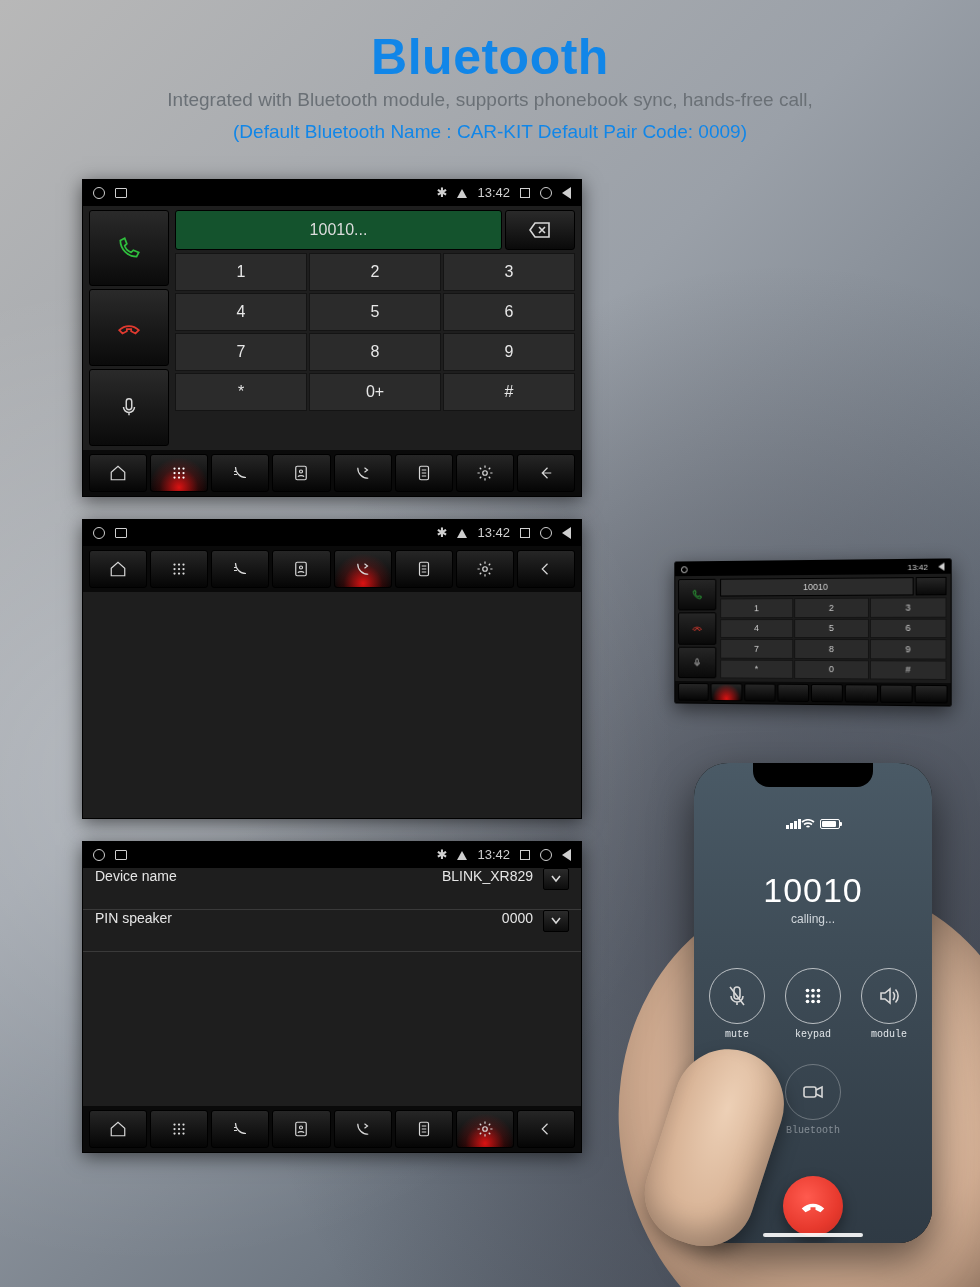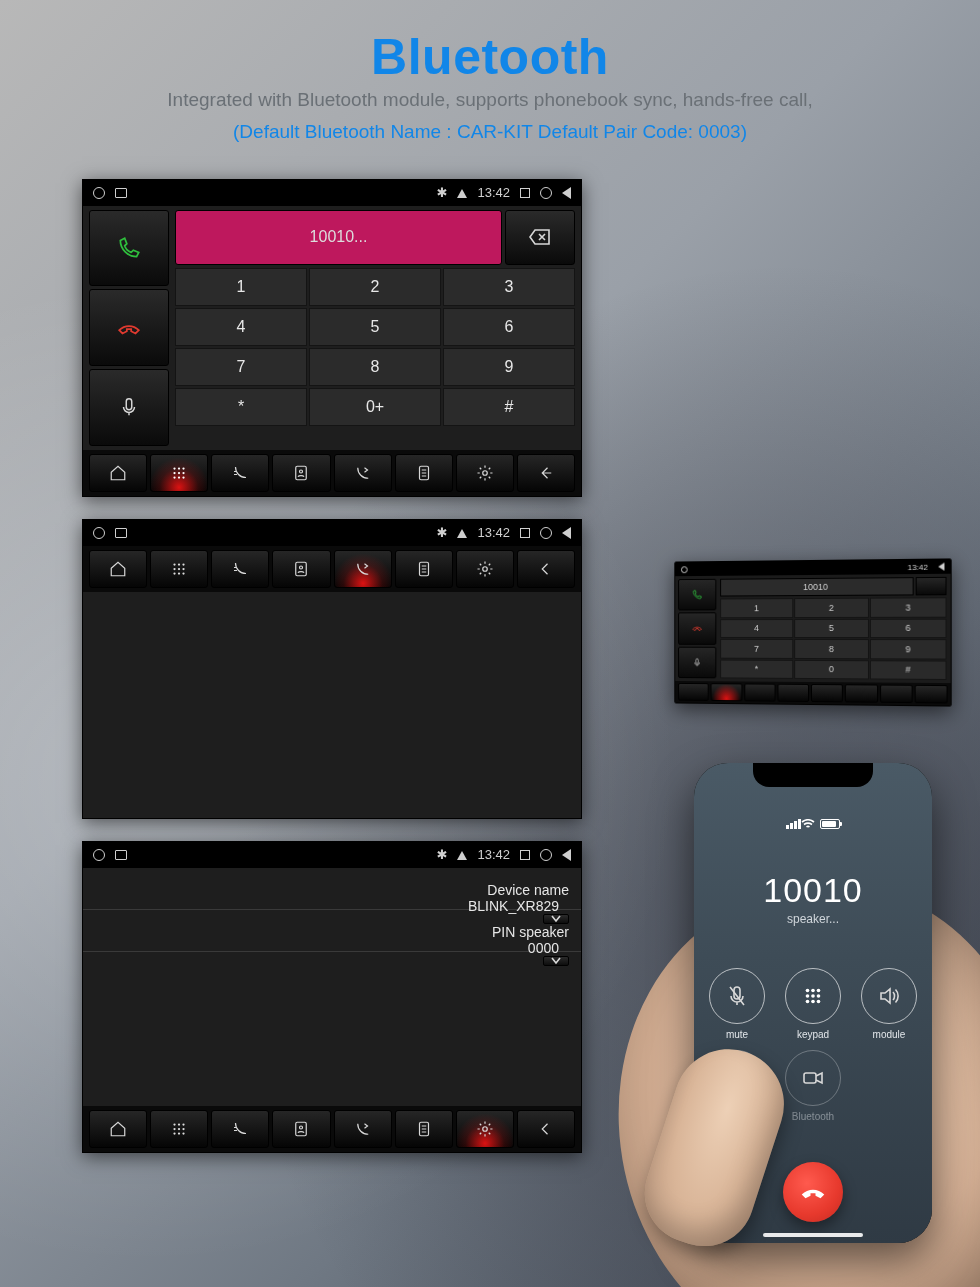--- a/index.html
+++ b/index.html
@@ -42,21 +42,21 @@
   
   .dialer-main { display:flex; flex:1; }
   .dialer-left { width:90px; display:flex; flex-direction:column; gap:3px; padding:4px 4px 4px 6px; }
   .dialer-left .lbtn {
     flex:1; background:linear-gradient(#2a2a2a,#0a0a0a); border:1px solid #000;
     display:flex; align-items:center; justify-content:center; border-radius:3px;
   }
   .dialer-right { flex:1; display:flex; flex-direction:column; padding:4px 6px 4px 2px; gap:3px; }
   .dialer-display { display:flex; gap:3px; }
   .dialer-display .num {
-    flex:1; background:#be185d; border:1px solid #000; height:55px;
+    flex:1; background:#14532d; border:1px solid #000; height:40px;
     display:flex; align-items:center; justify-content:center; font-size:16px;
     border-radius:3px;
   }
   .dialer-display .bksp {
     width:70px; background:linear-gradient(#2a2a2a,#0a0a0a); border:1px solid #000;
     display:flex; align-items:center; justify-content:center; border-radius:3px;
   }
   .keypad { display:grid; grid-template-columns:repeat(3,1fr); grid-auto-rows:38px; gap:2px; }
   .keypad .key {
     background:#2b2b2b; border:1px solid #141414; display:flex;
@@ -88,21 +88,21 @@
       radial-gradient(ellipse at 20% 110%, rgba(200,0,0,.55) 0%, rgba(200,0,0,0) 55%),
       radial-gradient(ellipse at 85% 110%, rgba(200,0,0,.55) 0%, rgba(200,0,0,0) 55%),
       linear-gradient(#1d1d1d,#060606);
     display:flex; align-items:center; justify-content:space-around;
   }
 
   
   .settings-body { flex:1; padding:0; }
   .setting-row {
     height:42px; border-bottom:1px solid #3a3a3a;
-    display:flex; align-items:flex-end; padding:14px 12px; font-size:14px; color:#e6e6e6;flex-direction:column;
+    display:flex; align-items:flex-start; padding:0 12px; font-size:14px; color:#e6e6e6;
   }
   .setting-row .val { margin-left:auto; margin-right:10px; color:#e6e6e6; }
   .setting-row .drop {
     width:26px; height:22px; background:linear-gradient(#2b2b2b,#0d0d0d);
     border:1px solid #000; display:flex; align-items:center; justify-content:center; border-radius:2px;
   }
   .settings-blank { height:150px; }
 
   
   .dashmini {
@@ -158,21 +158,21 @@
   .batt::after{content:"";position:absolute;right:-3px;top:2px;width:2px;height:4px;background:#fff;border-radius:0 1px 1px 0;}
   .batt i{position:absolute;left:1px;top:1px;bottom:1px;width:14px;background:#fff;border-radius:1px;}
 
   .phone-screen {
     position:absolute; inset:0; padding-top:34px;
     background:linear-gradient(#4a5a66 0%, #3e4c57 40%, #2f3a44 100%);
     display:flex; flex-direction:column; align-items:center;
   }
   .phone-number { font-size:34px; color:#fff; font-weight:300; margin-top:40px; letter-spacing:1px;}
   .phone-calling { font-size:12px; color:#d0d6db; margin-top:2px; }
-  .phone-grid { margin-top:42px; display:grid; grid-template-columns:repeat(3,62px); grid-template-rows:repeat(2,82px); gap:0 14px;}
+  .phone-grid { margin-top:42px; display:grid; grid-template-columns:repeat(3,62px); grid-template-rows:repeat(2,82px); gap:14px 14px;font-family:Liberation Mono, monospace;}
   .pbtn { display:flex; flex-direction:column; align-items:center; gap:5px; }
   .pbtn .circ { width:56px;height:56px;border-radius:50%;border:1.5px solid rgba(255,255,255,.65);
     display:flex;align-items:center;justify-content:center; }
   .pbtn .circ.dim { border-color:rgba(255,255,255,.28); }
   .pbtn .lbl { font-size:10px; color:#e2e6ea; }
   .pbtn .lbl.dim { color:rgba(226,230,234,.45); }
   .endcall { margin-top:30px; width:60px;height:60px;border-radius:50%;
     background:radial-gradient(circle at 40% 35%, #ff5a4e, #e7392d 60%, #c32a20);
     display:flex;align-items:center;justify-content:center;
     box-shadow:0 6px 14px rgba(0,0,0,.4);}
@@ -183,21 +183,21 @@
 </style>
 </head>
 <body>
 <div class="bgshade"></div>
 
 <div class="hero">
   <div class="hero-title">Bluetooth</div>
   <div class="hero-sub">
     <span>Integrated with Bluetooth module, supports phonebook sync, hands-free call,</span><br>
   </div>
-  <div class="hero-note">(Default Bluetooth Name : CAR-KIT   Default Pair Code: 0003)</div>
+  <div class="hero-note">(Default Bluetooth Name : CAR-KIT   Default Pair Code: 0009)</div>
 </div>
 
 <div class="panels">
 
   <div class="panel" style="height:318px">
     <div class="statusbar">
       <span class="sb-icon"></span>
       <span class="sb-photo"></span>
       <span class="spacer"></span>
       <span class="sb-bt">✱</span>
@@ -551,21 +551,21 @@
         <span class="r">
           <svg width="14" height="10" viewBox="0 0 14 10">
               <path d="M1 3c4-3 8-3 12 0M3 5.5c3-2 5-2 8 0M5.5 8c1-.8 2-.8 3 0" stroke="#fff"></path>
             </svg>
           <span class="batt">
               <i></i>
             </span>
         </span>
       </div>
       <div class="phone-number">10010</div>
-      <div class="phone-calling">speaker...</div>
+      <div class="phone-calling">calling...</div>
       <div class="phone-grid">
         <div class="pbtn">
           <div class="circ">
               <svg width="24" height="24" viewBox="0 0 24 24" stroke="#fff">
                 <rect x="9" y="3" width="6" height="12" rx="3"></rect>
                 <path d="M6 12a6 6 0 0 0 12 0M12 18v3M5 3l14 18"></path>
               </svg>
             </div>
           <div class="lbl">mute</div>
         </div>

